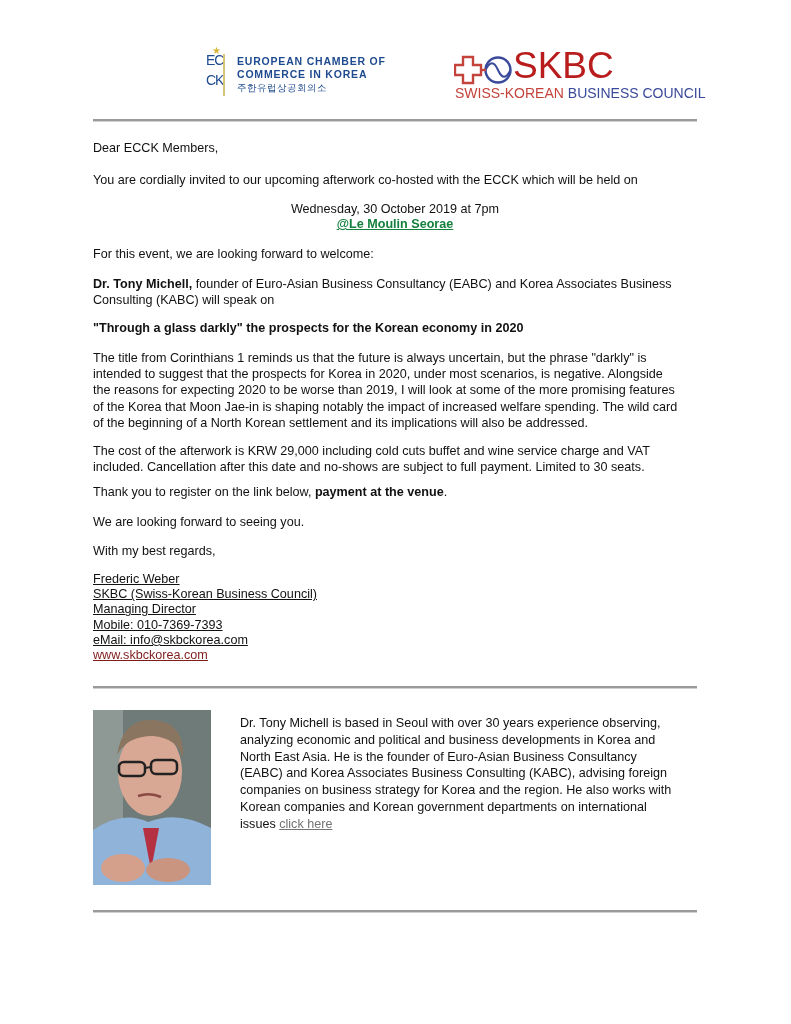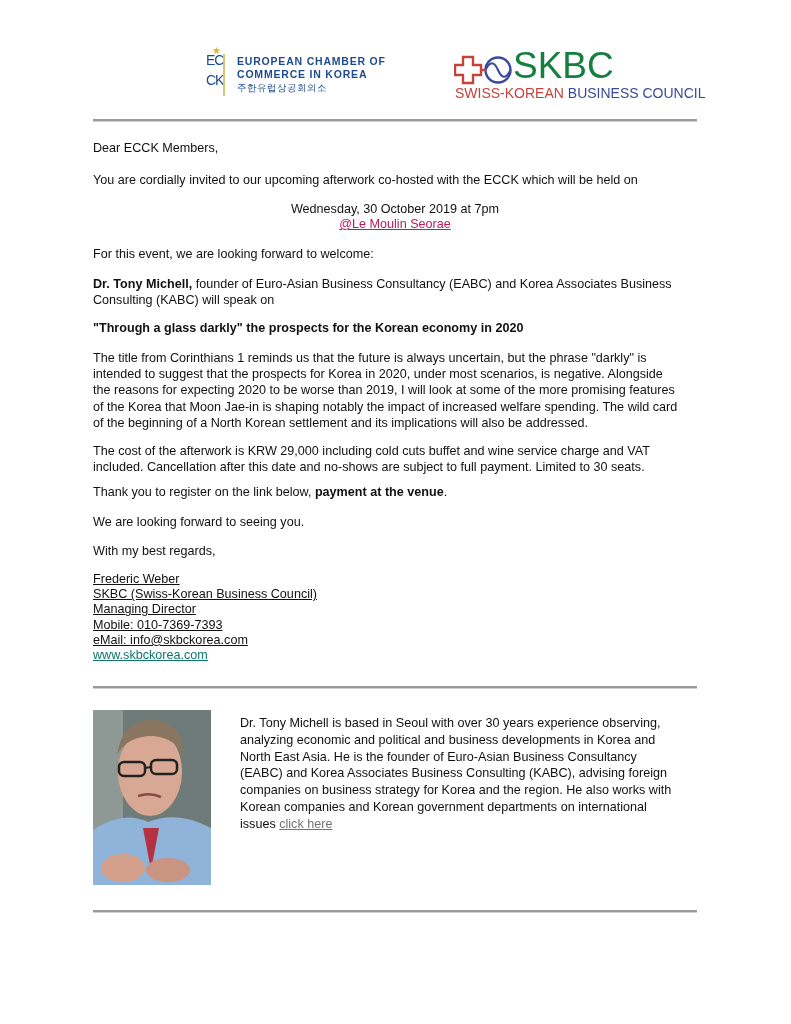--- a/index.html
+++ b/index.html
@@ -1,36 +1,36 @@
 <!DOCTYPE html>
 <html><head>
 <meta charset="utf-8">
 <style>
   html, body { margin: 0; padding: 0; background: #ffffff; }
   body { width: 791px; height: 1024px; position: relative; overflow: hidden;
          font-family: "Liberation Sans", sans-serif; color: #111; font-size: 12.6px; }
   p { margin: 0; }
   .txt { position: absolute; left: 93px; width: 610px; line-height: 16.2px; }
   .rule { position: absolute; left: 93px; width: 604px; height: 2px; background: #9a9a9a; border-bottom: 1px solid #d0d0d0; }
-  a, .link { color: #0f766e; text-decoration: underline; }
+  a, .link { color: #7f1d1d; text-decoration: underline; }
   .teal { color: #737373; }
   b { font-weight: bold; }
 
   
   .ecck-mark { position: absolute; left: 170px; top: 50px; width: 46px; height: 44px;
                color: #1e4b8f; font-size: 14px; line-height: 20px; letter-spacing: -1px; font-weight: 500; margin-left: 36px; }
   .ecck-star { position: absolute; left: 212px; top: 45px; color: #d6b53a; font-size: 10px; }
   .ecck-bar { position: absolute; left: 223px; top: 54px; width: 2px; height: 42px; background: #d9c47a; }
   .ecck-text { position: absolute; left: 237px; top: 55px; color: #1e4b8f; font-weight: bold;
                font-size: 10.5px; letter-spacing: 0.8px; line-height: 13px; }
   .ecck-kr { font-size: 9.5px; letter-spacing: 0.5px; font-weight: normal; }
 
   
   .skbc-icon { position: absolute; left: 454px; top: 55px; width: 60px; height: 30px; }
-  .skbc-word { position: absolute; left: 513px; top: 46px; font-size: 37px; color: #15803d; letter-spacing: 0px; line-height: 40px; }
+  .skbc-word { position: absolute; left: 513px; top: 46px; font-size: 37px; color: #b91c1c; letter-spacing: 0px; line-height: 40px; }
   .skbc-sub { position: absolute; left: 455px; top: 88px; font-size: 14px; line-height: 10px; }
   .skbc-sub .red { color: #c4443c; }
   .skbc-sub .blue { color: #3a4a9a; }
 
   .photo { position: absolute; left: 93px; top: 710px; width: 118px; height: 175px; overflow: hidden; background: #7d8a86; }
 </style>
 </head>
 <body>
 
 <div>
@@ -61,21 +61,21 @@
   </div>
 </div>
 
 <div class="rule" style="top:119px;"></div>
 
 <p class="txt" style="top:140px;">Dear ECCK Members,</p>
 <p class="txt" style="top:172px;">You are cordially invited to our upcoming afterwork co-hosted with the ECCK which will be held on</p>
 
 <p class="txt" style="top:201px; text-align:center; font-weight:normal; width:604px;">Wednesday, 30 October 2019 at 7pm</p>
 <p class="txt" style="top:216px; text-align:center; width:604px;">
-  <a class="teal" style="font-weight:normal; color:#be185d;text-align:center;">@Le Moulin Seorae</a>
+  <a class="teal" style="font-weight:bold; color:#15803d;text-align:center;">@Le Moulin Seorae</a>
 </p>
 
 <p class="txt" style="top:246px;">For this event, we are looking forward to welcome:</p>
 
 <div class="txt" style="top:276px;">
   <div><b>Dr. Tony Michell,</b> <span>founder of Euro-Asian Business Consultancy (EABC) and Korea Associates Business</span></div>
   <div>Consulting (KABC) will speak on</div>
 </div>
 
 <p class="txt" style="top:320px; font-weight:bold;">"Through a glass darkly" the prospects for the Korean economy in 2020</p>

